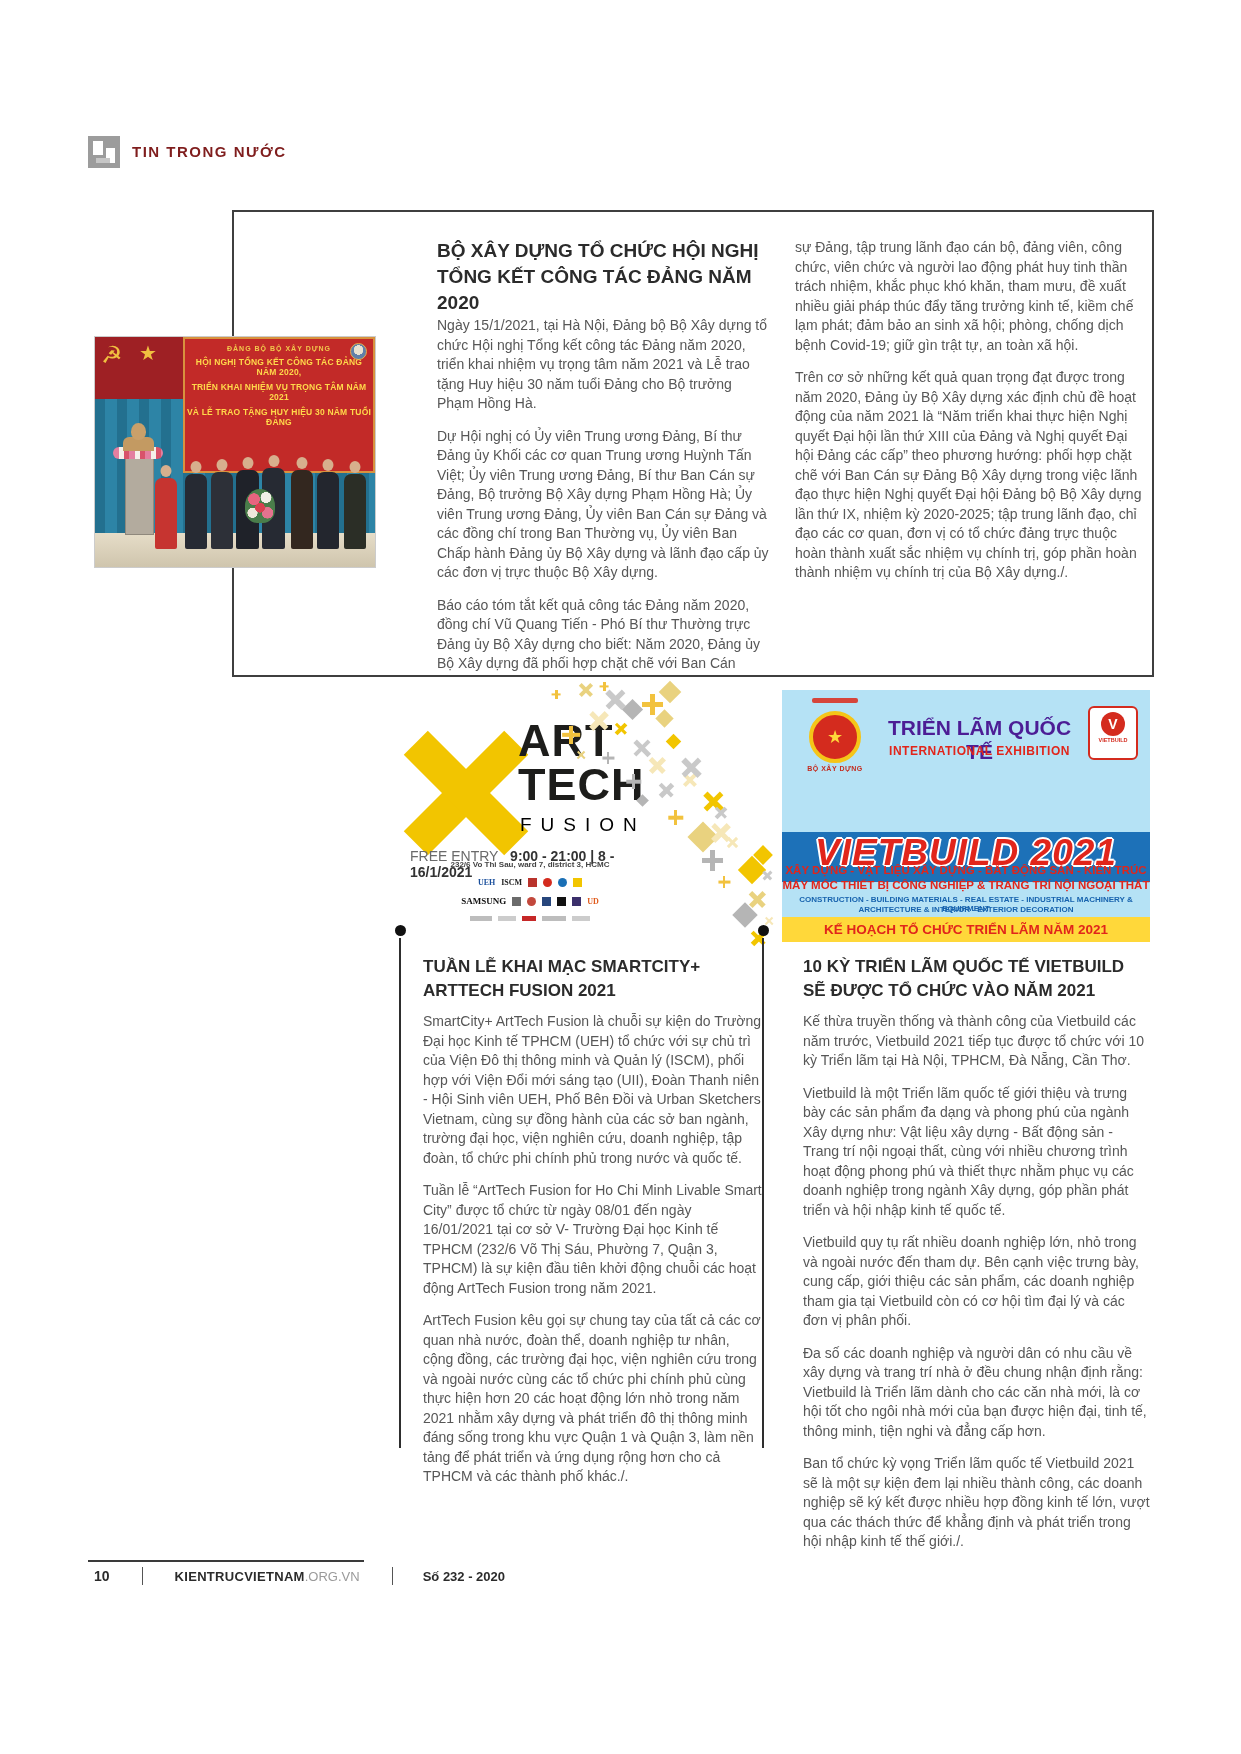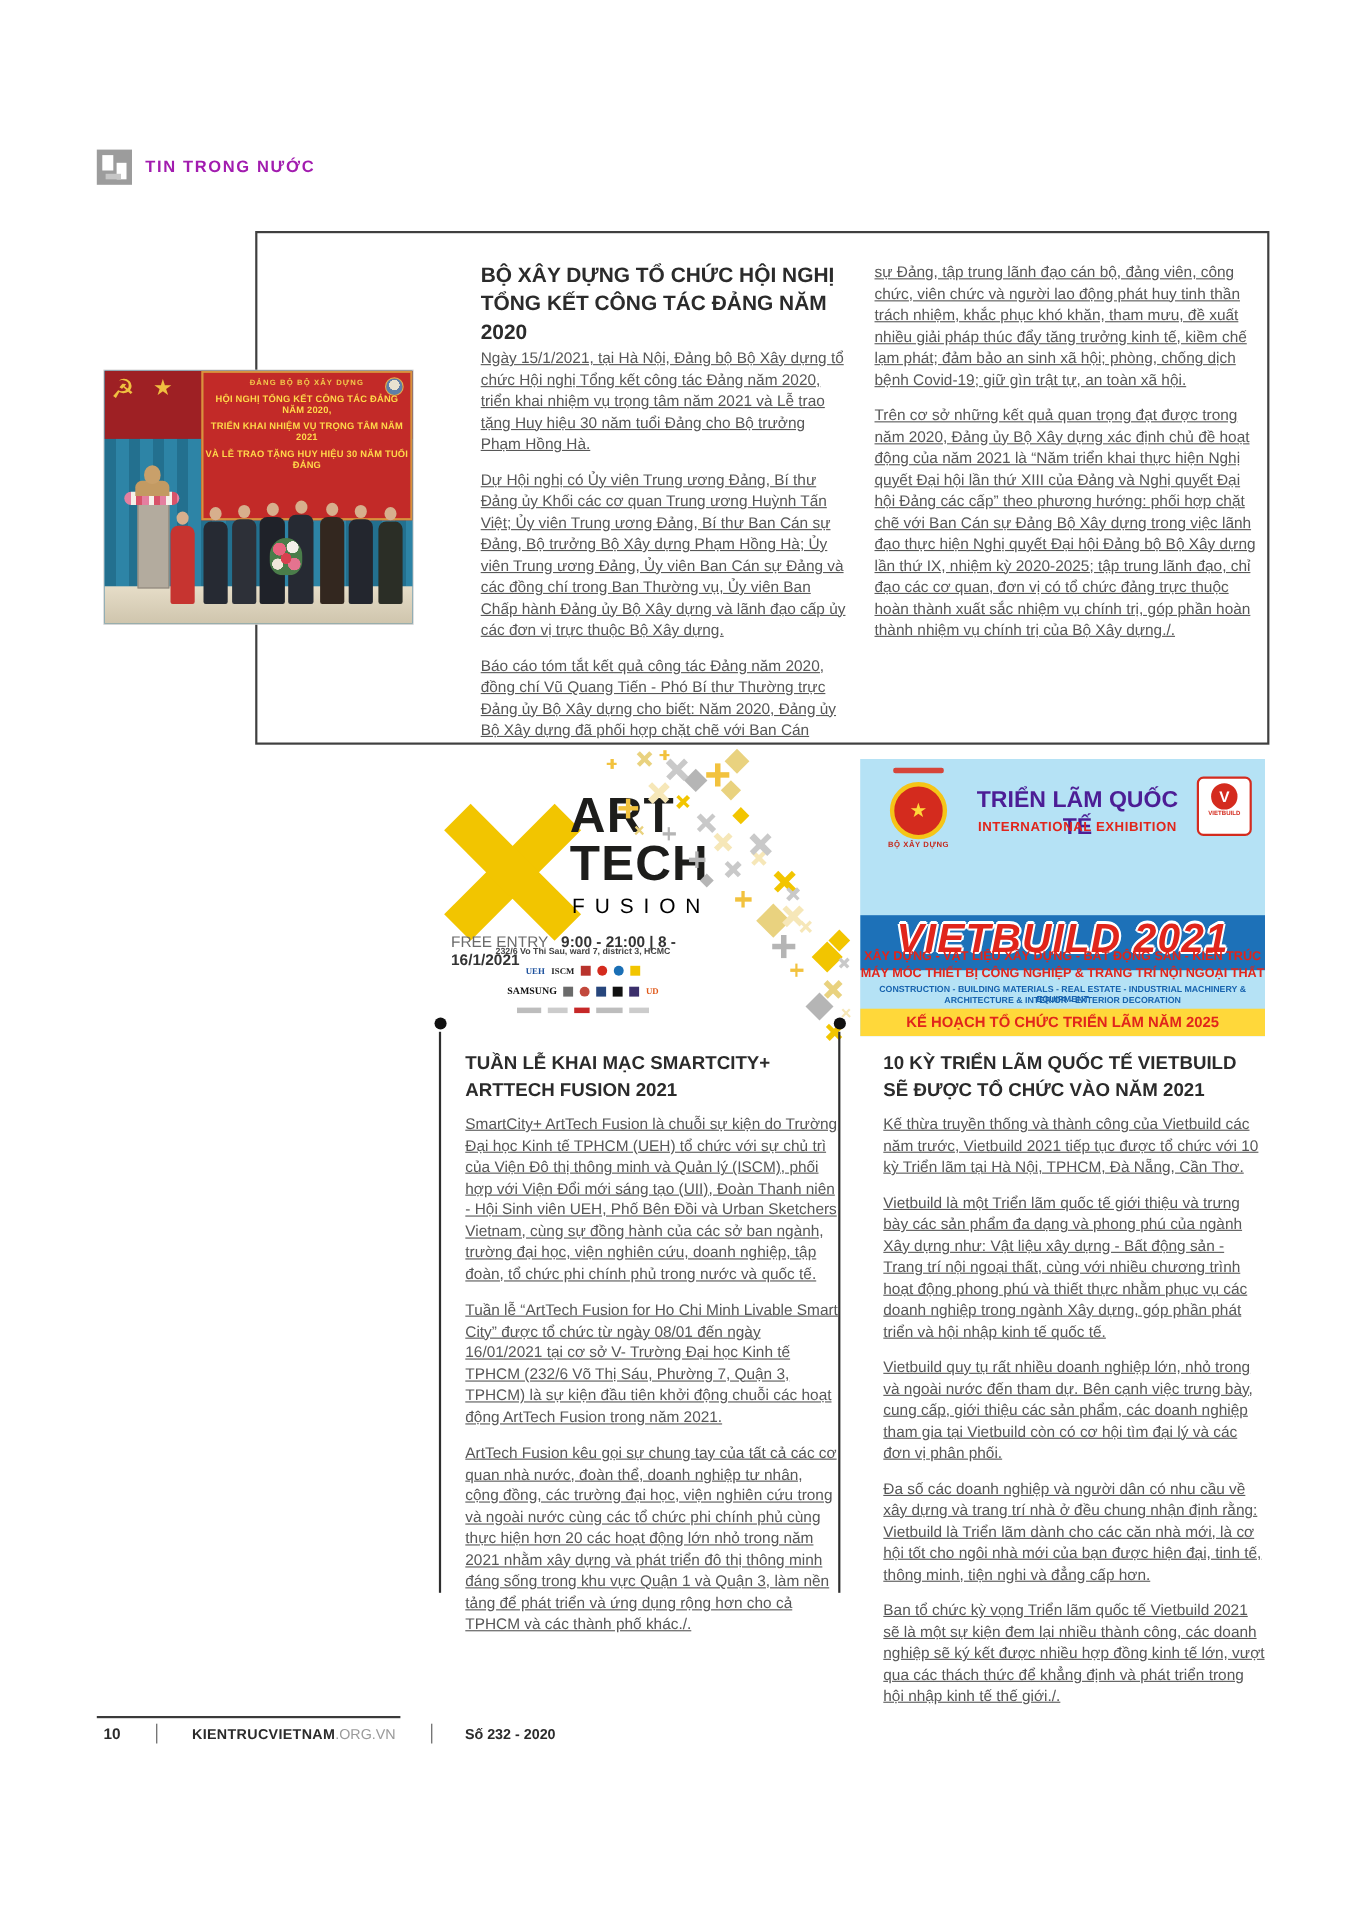--- a/index.html
+++ b/index.html
@@ -4,26 +4,26 @@
 <style>
   html,body{margin:0;padding:0;background:#e8e8e8;}
   .page{position:relative;width:1241px;height:1754px;background:#ffffff;margin:0 auto;
         font-family:"Liberation Sans","DejaVu Sans",sans-serif;color:#555;overflow:hidden;}
   .abs{position:absolute;}
   
   .hdr-icon{left:88px;top:136px;width:32px;height:32px;background:#9c9c9c;}
   .hdr-icon .n1{position:absolute;left:5px;top:5px;width:10px;height:14px;background:#fff;}
   .hdr-icon .n2{position:absolute;left:18px;top:12px;width:9px;height:15px;background:#fff;}
   .hdr-icon .n3{position:absolute;left:8px;top:22px;width:14px;height:5px;background:#c6c6c6;}
-  .hdr-label{left:132px;top:143px;font-size:15px;font-weight:bold;color:#a21caf;letter-spacing:1.5px;}
+  .hdr-label{left:132px;top:143px;font-size:15px;font-weight:bold;color:#7f1d1d;letter-spacing:1.5px;}
   
   .frame{left:232px;top:210px;width:918px;height:463px;border:2px solid #3f3f3f;}
   .a1-title{left:437px;top:238px;width:330px;font-size:19px;line-height:26px;font-weight:bold;color:#2b2b2b;}
   .col{font-size:14px;line-height:19.5px;color:#575757;}
-  .col p{margin:0 0 13px 0;text-decoration:underline;}
+  .col p{margin:0 0 13px 0;}
   .a1-c1{left:437px;top:316px;width:332px;}
   .a1-c2{left:795px;top:238px;width:352px;}
   
   .photo{left:95px;top:337px;width:280px;height:230px;background:#2a7c9d;overflow:hidden;box-shadow:0 0 0 1px #ccc;}
   .ph-curtain{left:0;top:0;width:100%;height:196px;
      background:repeating-linear-gradient(90deg,#23708f 0 10px,#2d84a6 10px 22px);}
   .ph-wall{left:0;top:0;width:100%;height:62px;background:#9e2024;}
   .ph-banner{left:88px;top:0;width:192px;height:136px;background:#c22a28;border:2px solid #d8923e;box-sizing:border-box;text-align:center;}
   .ph-org{margin-top:6px;font-size:7px;font-weight:bold;color:#f2c94c;letter-spacing:1px;}
   .ph-line{font-size:8.5px;font-weight:bold;color:#ffd84a;margin-top:5px;letter-spacing:.2px;}
@@ -359,21 +359,21 @@
         <div class="t">VIETBUILD</div>
       </div>
     </div>
     <div class="vb-band">
       <span class="vb-name">VIETBUILD 2021</span>
     </div>
     <div class="vb-cat1">XÂY DỰNG - VẬT LIỆU XÂY DỰNG - BẤT ĐỘNG SẢN - KIẾN TRÚC</div>
     <div class="vb-cat2">MÁY MÓC THIẾT BỊ CÔNG NGHIỆP &amp; TRANG TRÍ NỘI NGOẠI THẤT</div>
     <div class="vb-cen1">CONSTRUCTION - BUILDING MATERIALS - REAL ESTATE - INDUSTRIAL MACHINERY &amp; EQUIPMENT</div>
     <div class="vb-cen2">ARCHITECTURE &amp; INTERIOR - EXTERIOR DECORATION</div>
-    <div class="vb-plan">KẾ HOẠCH TỔ CHỨC TRIỂN LÃM NĂM 2025</div>
+    <div class="vb-plan">KẾ HOẠCH TỔ CHỨC TRIỂN LÃM NĂM 2021</div>
   </div>
 
   <div class="abs dot" style="left:395px;top:925px;"></div>
   <div class="abs rule" style="left:399px;top:938px;height:510px;"></div>
   <div class="abs dot" style="left:758px;top:925px;"></div>
   <div class="abs rule" style="left:762px;top:938px;height:510px;"></div>
 
   <div class="abs b-title a2-title">TUẦN LỄ KHAI MẠC SMARTCITY+ ARTTECH FUSION 2021</div>
   <div class="abs col a2-body">
     <p>SmartCity+ ArtTech Fusion là chuỗi sự kiện do Trường Đại học Kinh tế TPHCM (UEH) tổ chức với sự chủ trì của Viện Đô thị thông minh và Quản lý (ISCM), phối hợp với Viện Đổi mới sáng tạo (UII), Đoàn Thanh niên - Hội Sinh viên UEH, Phố Bên Đồi và Urban Sketchers Vietnam, cùng sự đồng hành của các sở ban ngành, trường đại học, viện nghiên cứu, doanh nghiệp, tập đoàn, tổ chức phi chính phủ trong nước và quốc tế.</p>

